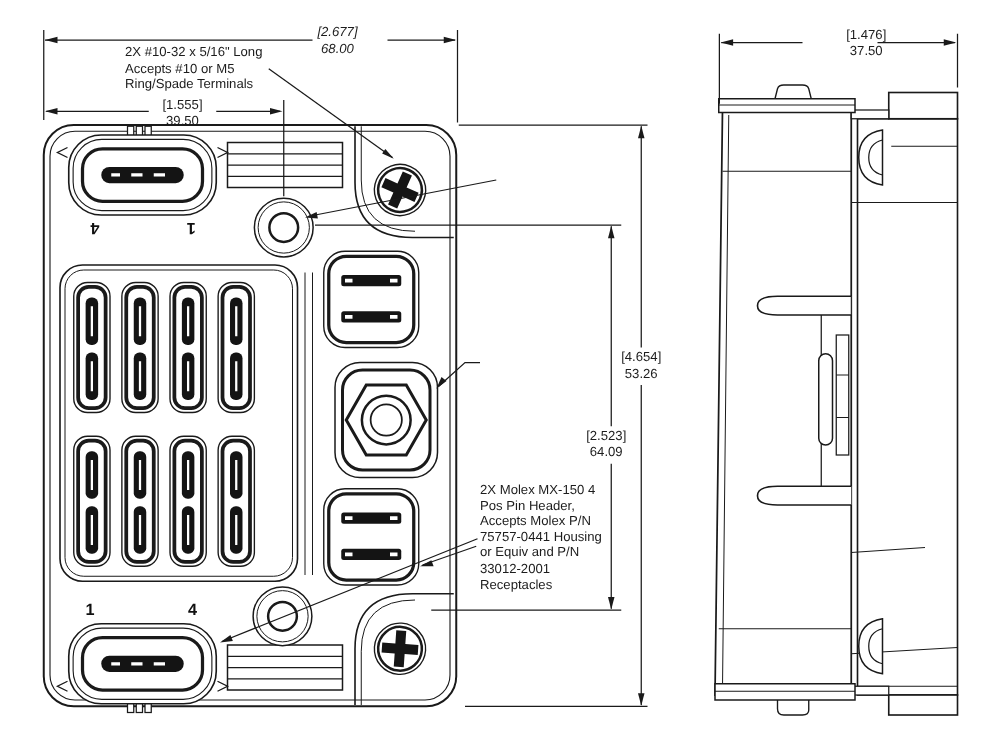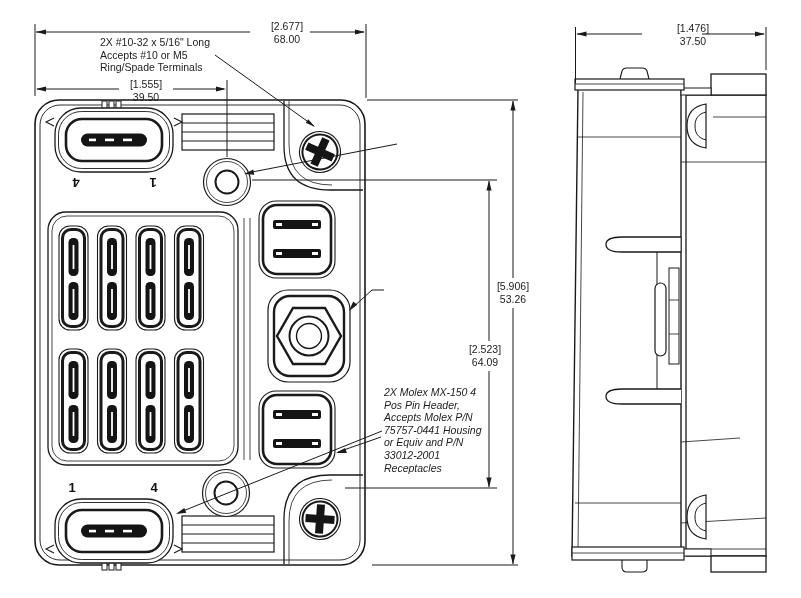--- a/index.html
+++ b/index.html
@@ -230,52 +230,52 @@
     <g fill="#1a1a1a" stroke="none">
       <polygon points="315,127 305.7,122.8 308.3,119.2"></polygon>
       <polygon points="244,174 253.3,169.5 254.3,174.7"></polygon>
       <polygon points="349,311 353.2,301.6 357.2,304.8"></polygon>
       <polygon points="176,514 184.3,507.9 186.3,512.7"></polygon>
       <polygon points="336,453 345.1,448.1 346.9,452.9"></polygon>
     </g>
   </g>
 </svg>
 
-  <div class="dim-label" style="left:254px;top:20px;width:66px;">
+  <div class="dim-label" style="left:237px;top:20px;width:66px;font-style:italic;">
     <div>[2.677]</div>
     <div>68.00</div>
   </div>
 
   <div class="dim-label" style="left:113px;top:78px;width:66px;">
     <div>[1.555]</div>
     <div>39.50</div>
   </div>
 
   <div class="dim-label" style="left:481px;top:280px;width:64px;">
-    <div>[5.906]</div>
+    <div>[4.654]</div>
     <div>53.26</div>
   </div>
 
   <div class="dim-label" style="left:453px;top:343px;width:64px;">
     <div>[2.523]</div>
     <div>64.09</div>
   </div>
 
   <div class="dim-label" style="left:658px;top:22px;width:70px;">
     <div>[1.476]</div>
     <div>37.50</div>
   </div>
 
   <div class="callout" style="left:100px;top:36px;">2X #10-32 x 5/16" Long
 Accepts #10 or M5
 Ring/Spade Terminals</div>
 
 
 
-  <div class="callout" style="left:384px;top:386px;font-style:italic;">2X Molex MX-150 4
+  <div class="callout" style="left:384px;top:386px;">2X Molex MX-150 4
 Pos Pin Header,
 Accepts Molex P/N
 75757-0441 Housing
 or Equiv and P/N
 33012-2001
 Receptacles</div>
 
   <div class="pin flip" style="left:69px;top:175px;">4</div>
   <div class="pin flip" style="left:146px;top:175px;">1</div>
   <div class="pin" style="left:65px;top:480px;">1</div>

